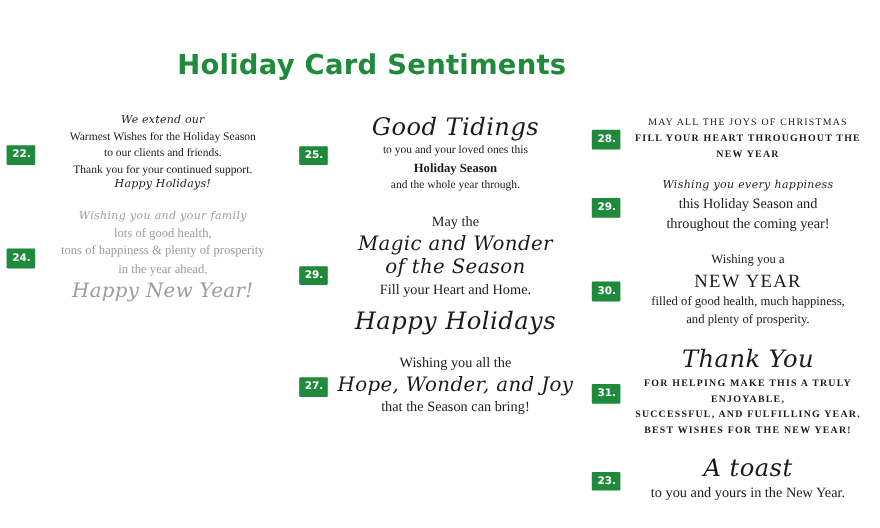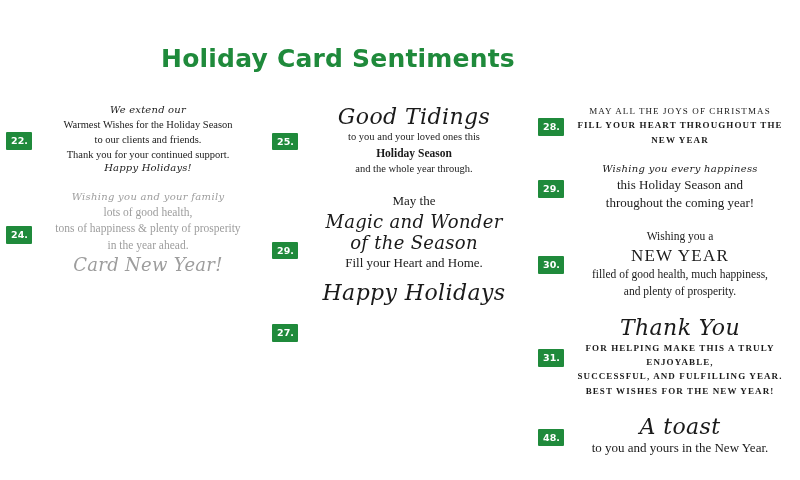--- a/index.html
+++ b/index.html
@@ -166,21 +166,21 @@
             <span class="ln script">Happy Holidays!</span>
           </div>
         </div>
         <div class="entry">
           <span class="num">24.</span>
           <div class="body">
             <span class="ln script-md grey">Wishing you and your family</span>
             <span class="ln plain grey">lots of good health,</span>
             <span class="ln plain grey">tons of happiness &amp; plenty of prosperity</span>
             <span class="ln plain grey">in the year ahead.</span>
-            <span class="ln script-big grey">Card New Year!</span>
+            <span class="ln script-big grey">Happy New Year!</span>
           </div>
         </div>
       </div>
       <div class="col">
         <div class="entry">
           <span class="num">25.</span>
           <div class="body">
             <span class="ln script-xl">Good Tidings</span>
             <span class="ln plain-sm">to you and your loved ones this</span>
             <span class="ln bold-serif">Holiday Season</span>
@@ -193,20 +193,25 @@
             <span class="ln plain-md">May the</span>
             <span class="ln script-big">Magic and Wonder</span>
             <span class="ln script-big">of the Season</span>
             <span class="ln plain-md">Fill your Heart and Home.</span>
             <span class="ln spacer-md"></span>
             <span class="ln script-xl">Happy Holidays</span>
           </div>
         </div>
         <div class="entry">
           <span class="num">27.</span>
+          <div class="body">
+            <span class="ln plain-md">Wishing you all the</span>
+            <span class="ln script-big">Hope, Wonder, and Joy</span>
+            <span class="ln plain-md">that the Season can bring!</span>
+          </div>
         </div>
       </div>
       <div class="col">
         <div class="entry">
           <span class="num">28.</span>
           <div class="body">
             <span class="ln smallcaps">May all the joys of Christmas</span>
             <span class="ln smallcaps-b">fill your heart throughout the new year</span>
           </div>
         </div>
@@ -230,21 +235,21 @@
         <div class="entry">
           <span class="num">31.</span>
           <div class="body">
             <span class="ln script-xl">Thank You</span>
             <span class="ln smallcaps-b">for helping make this a truly enjoyable,</span>
             <span class="ln smallcaps-b">successful, and fulfilling year.</span>
             <span class="ln smallcaps-b">Best Wishes for the New Year!</span>
           </div>
         </div>
         <div class="entry">
-          <span class="num">48.</span>
+          <span class="num">23.</span>
           <div class="body">
             <span class="ln script-xl">A toast</span>
             <span class="ln plain-md">to you and yours in the New Year.</span>
           </div>
         </div>
       </div>
     </div>
 </div>
 
 </body></html>

